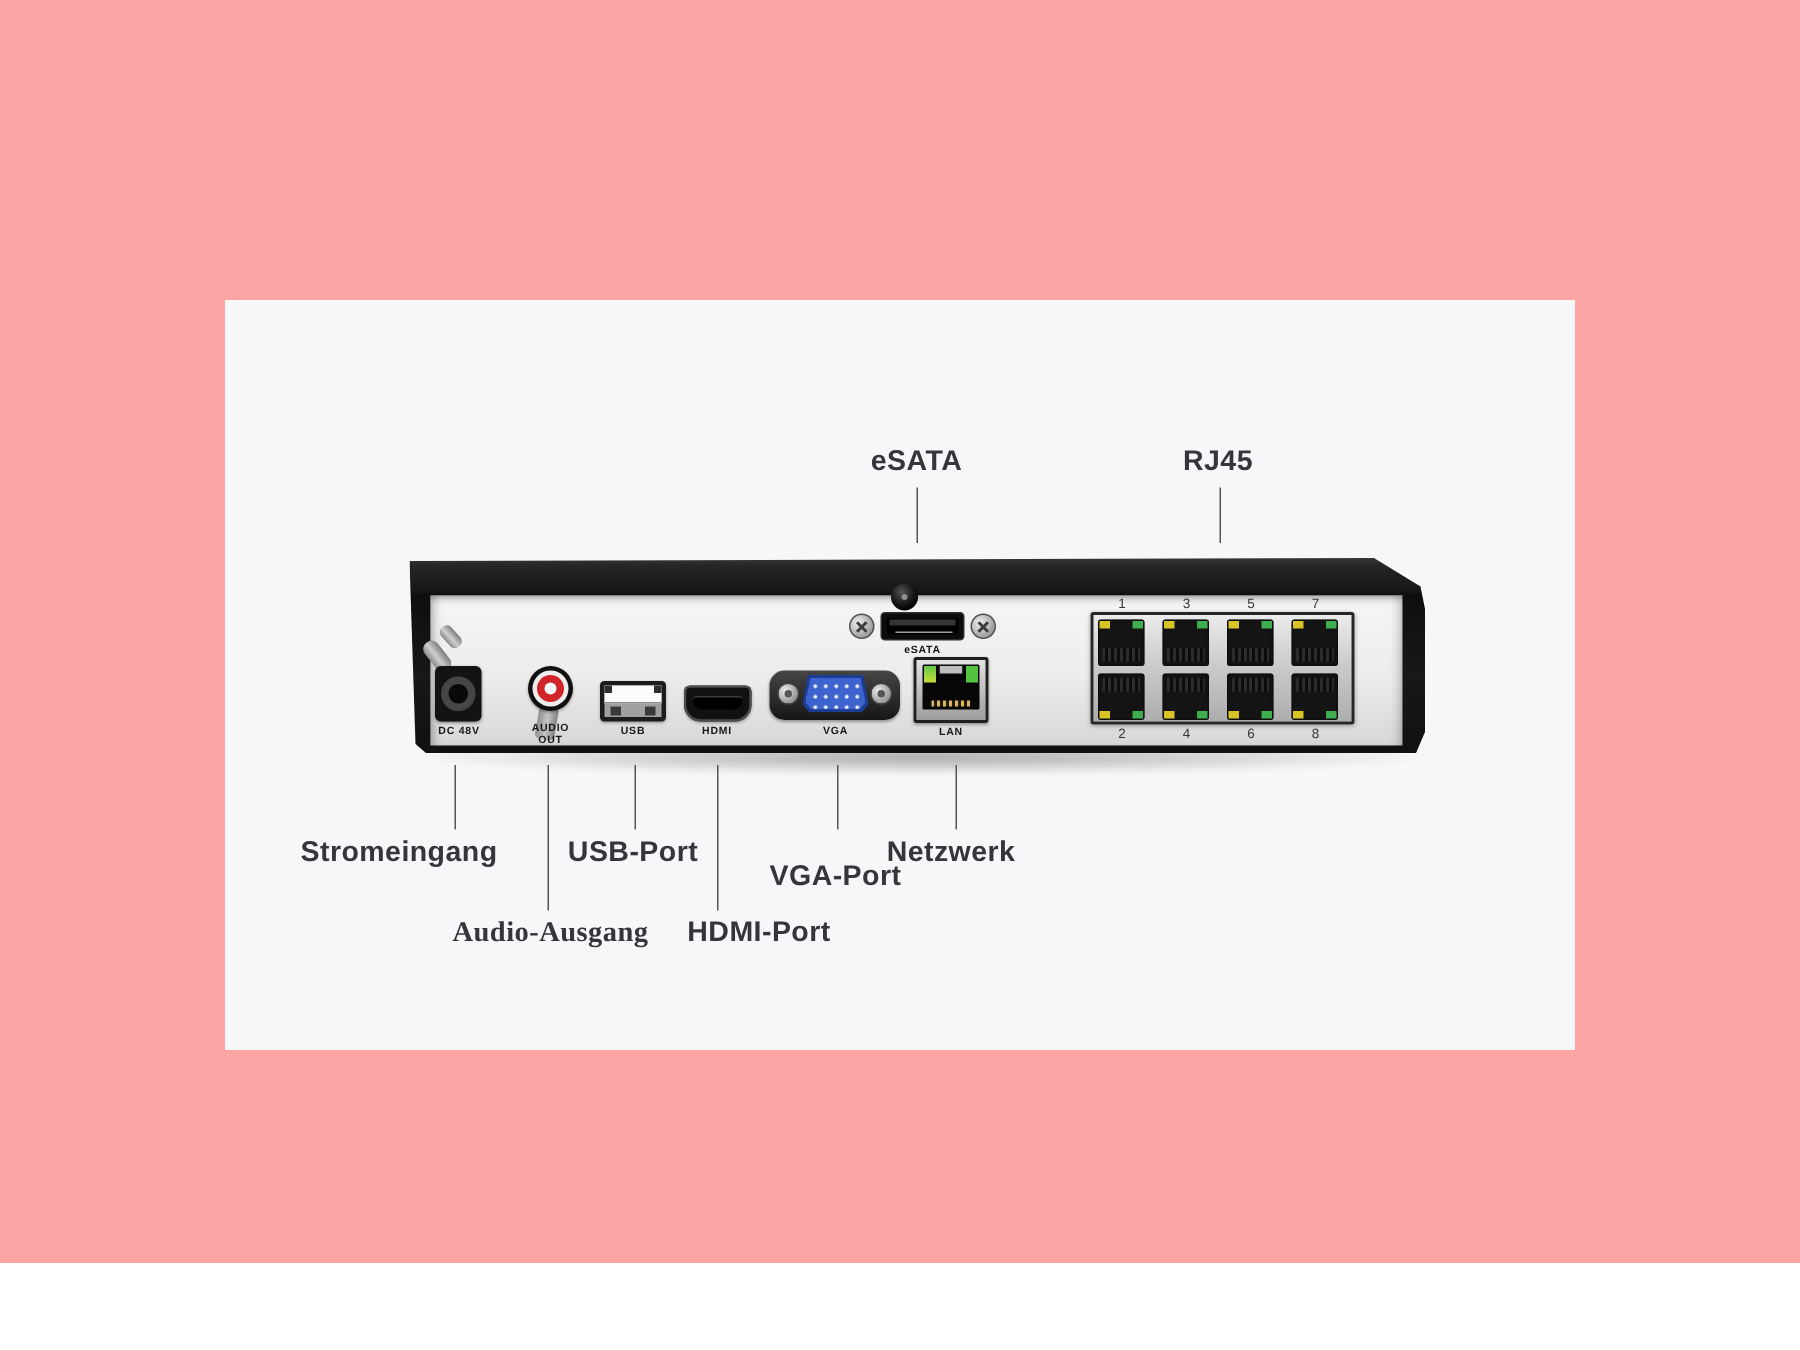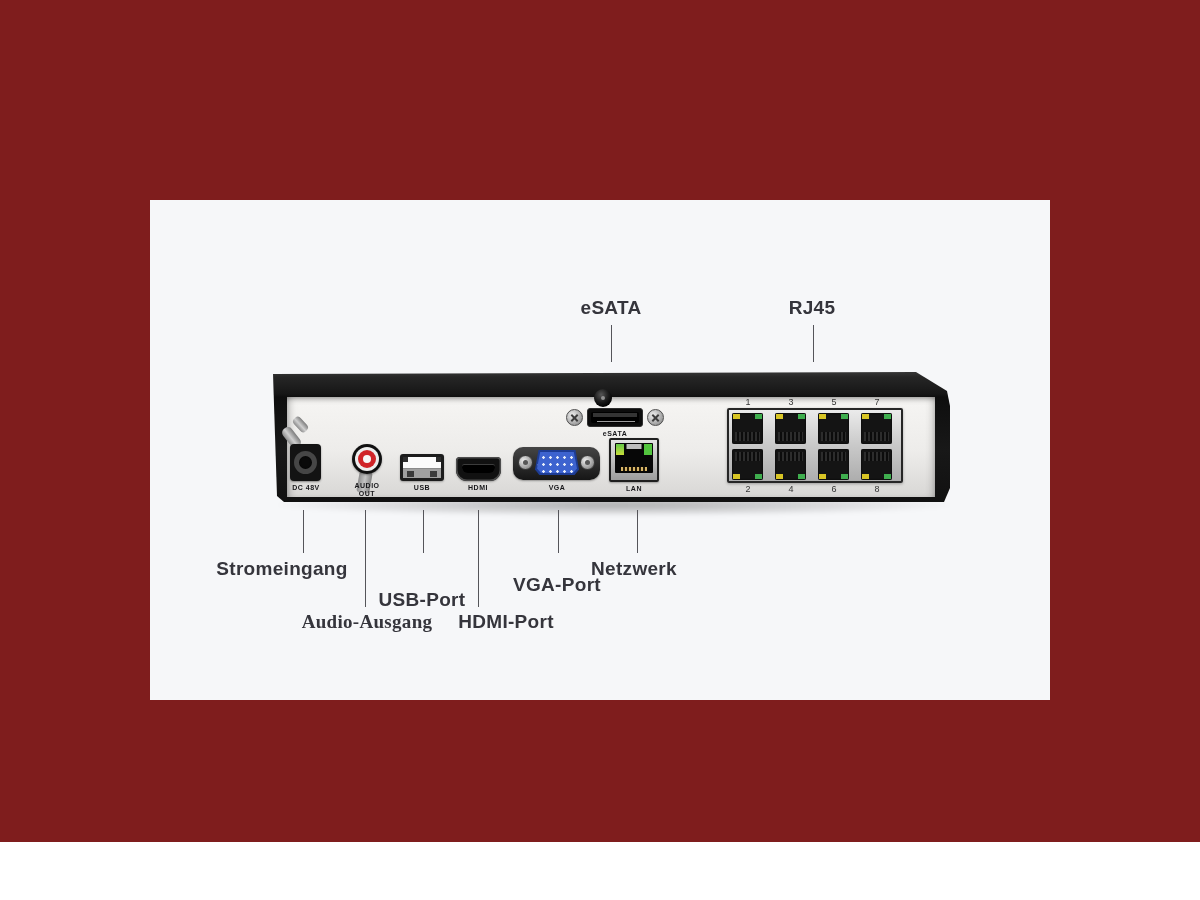--- a/index.html
+++ b/index.html
@@ -1,17 +1,17 @@
 <!DOCTYPE html>
 <html><head>
 <meta charset="utf-8">
 <style>
   * { margin:0; padding:0; box-sizing:border-box; }
   html,body { width:1200px; height:900px; background:#ffffff; font-family:"Liberation Sans", sans-serif; }
-  .page { position:relative; width:1200px; height:842px; background:#7f1d1d; overflow:hidden; }
+  .page { position:relative; width:1200px; height:842px; background:#fca5a5; overflow:hidden; }
   .stage { position:absolute; left:150px; top:200px; width:900px; height:500px; background:#f6f7f9; }
 
   
   .callout { position:absolute; transform:translateX(-50%); font-size:19px; line-height:20px;
              font-weight:600; color:#35353c; letter-spacing:.3px; white-space:nowrap; }
   .lead { position:absolute; width:1px; background:#55555a; }
 
   
   .dev-shadow { position:absolute; left:128px; top:294px; width:672px; height:22px;
     background:radial-gradient(ellipse at center, rgba(0,0,0,.30) 0%, rgba(0,0,0,.12) 45%, rgba(0,0,0,0) 72%);
@@ -256,22 +256,22 @@
     <div class="num" style="left:684px; top:284px;">6</div>
     <div class="num" style="left:727px; top:284px;">8</div>
 
     <div class="lead" style="left:153px; top:310px; height:43px;"></div>
     <div class="lead" style="left:215px; top:310px; height:97px;"></div>
     <div class="lead" style="left:273px; top:310px; height:43px;"></div>
     <div class="lead" style="left:328px; top:310px; height:97px;"></div>
     <div class="lead" style="left:408px; top:310px; height:43px;"></div>
     <div class="lead" style="left:487px; top:310px; height:43px;"></div>
 
-    <div class="callout" style="left:132px; top:359px;">Stromeingang</div>
-    <div class="callout" style="left:272px; top:359px;margin-top:31px;">USB-Port</div>
+    <div class="callout" style="left:116px; top:359px;">Stromeingang</div>
+    <div class="callout" style="left:272px; top:359px;">USB-Port</div>
     <div class="callout" style="left:407px; top:375px;text-align:center;">VGA-Port</div>
     <div class="callout" style="left:484px; top:359px;">Netzwerk</div>
 
     <div class="callout" style="left:217px; top:412px;font-family:Liberation Serif, serif;">Audio-Ausgang</div>
     <div class="callout" style="left:356px; top:412px;">HDMI-Port</div>
 
   </div>
 </div>
 
 </body></html>

